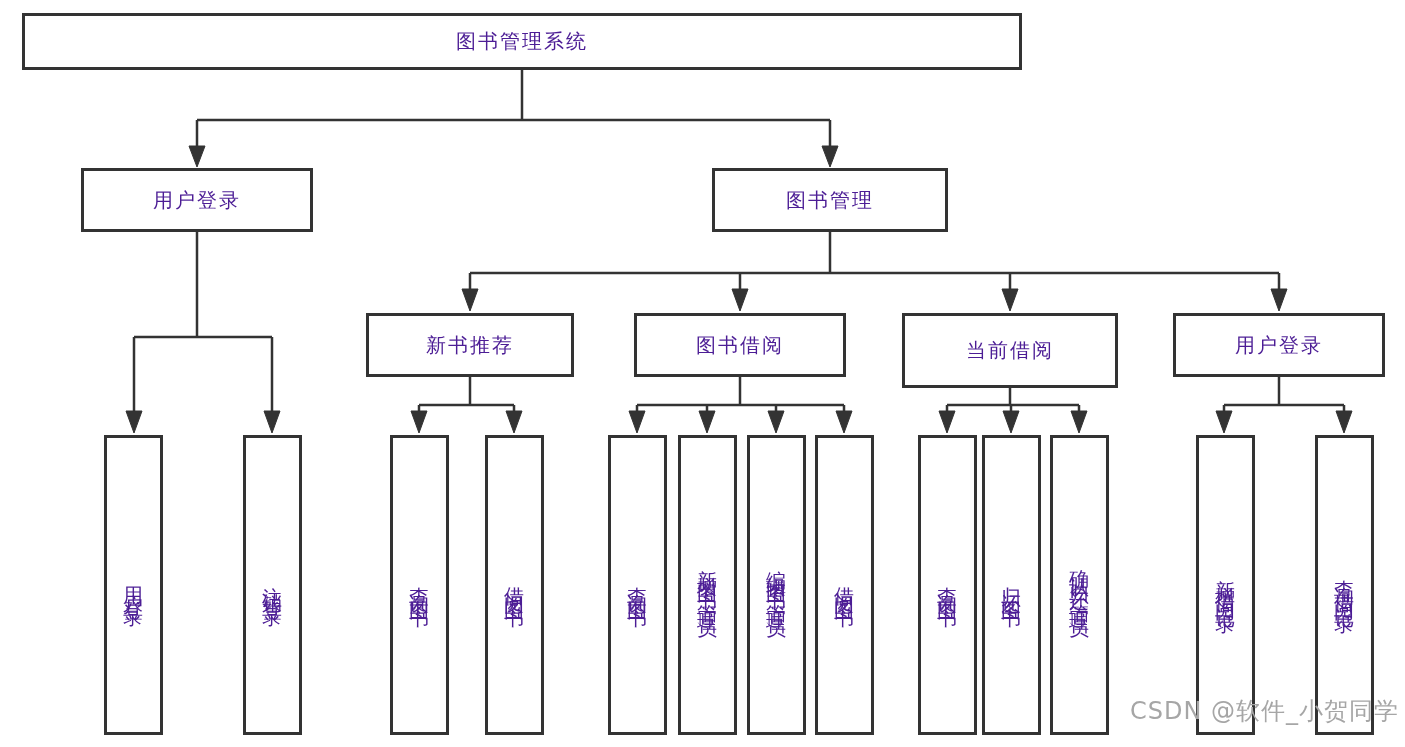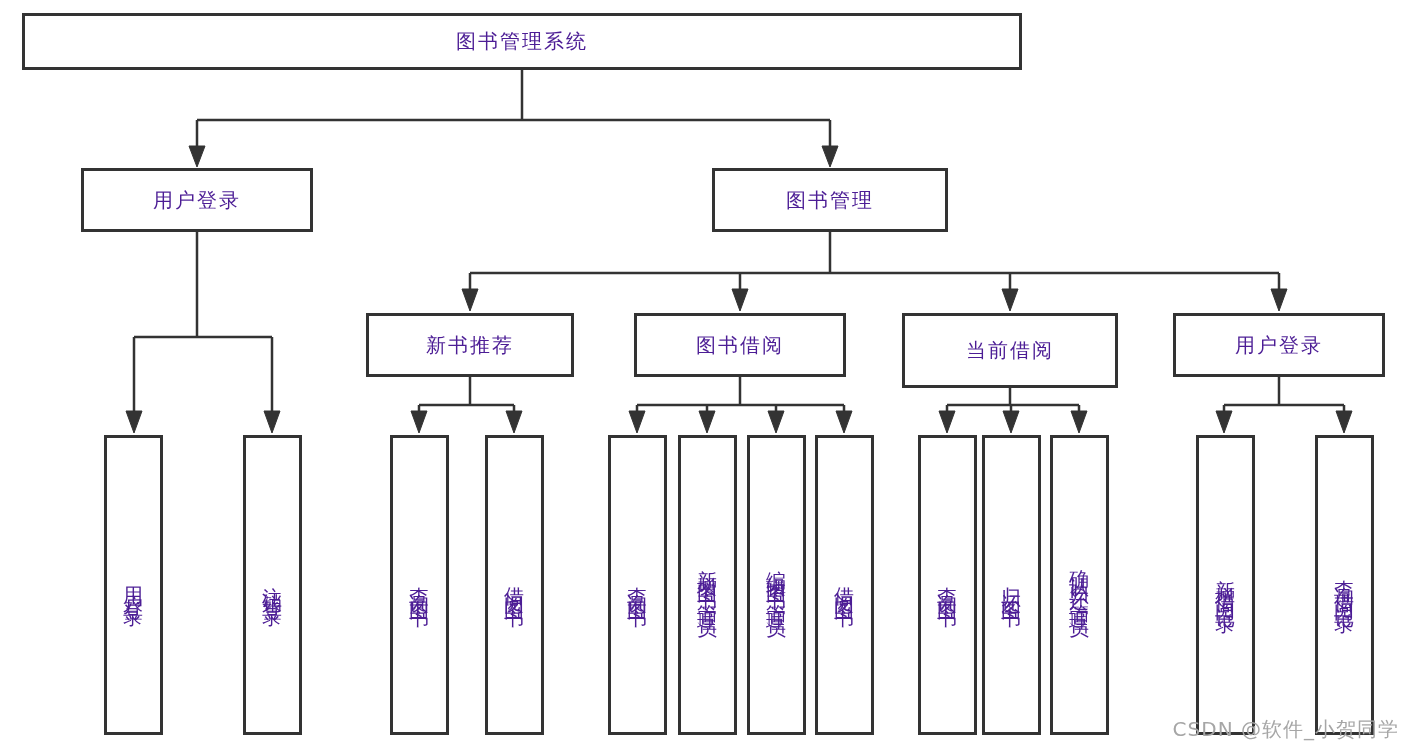--- a/index.html
+++ b/index.html
@@ -27,22 +27,22 @@
   .leaf{width:59px;height:300px;top:435px;}
   .leaf .vtext{
     writing-mode:vertical-rl;
     text-orientation:mixed;
     letter-spacing:7px;
     font-size:20px;
     line-height:1;
   }
   .watermark{
     position:absolute;
-    right:6px;bottom:4px;
-    font-size:20px;
+    right:6px;bottom:20px;
+    font-size:24px;
     letter-spacing:1px;
     z-index:5;
   }
 </style>
 </head>
 <body>
 
 <div class="canvas">
 
   <svg class="wires" viewBox="0 0 1405 747" xmlns="http://www.w3.org/2000/svg">

